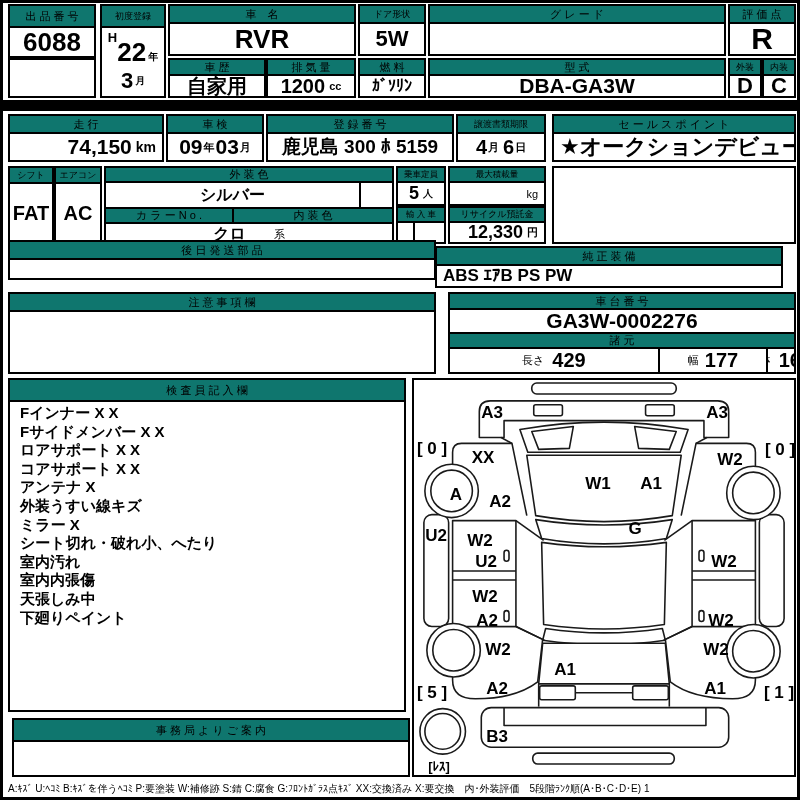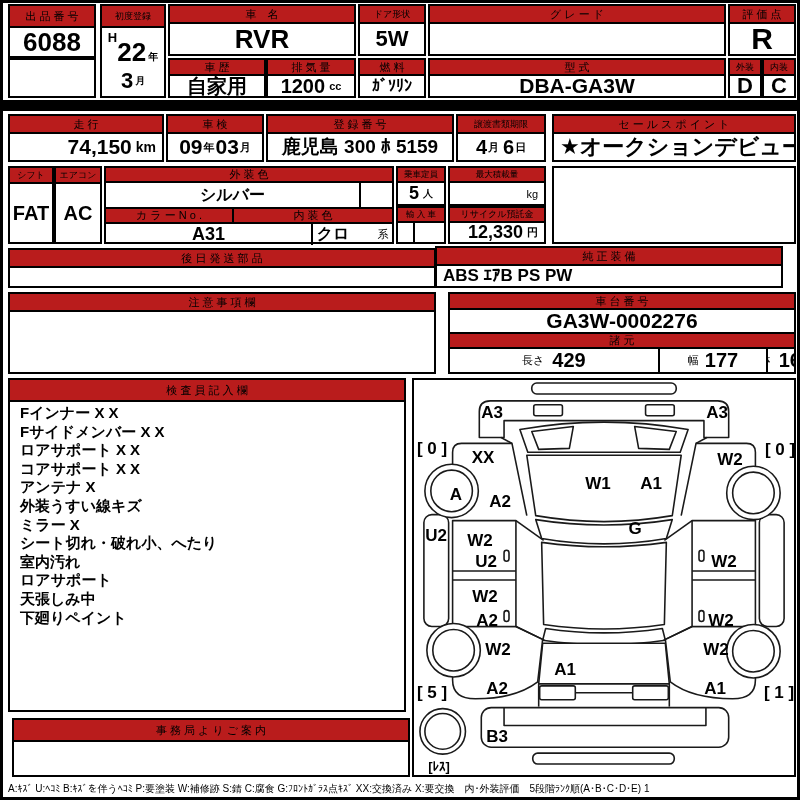--- a/index.html
+++ b/index.html
@@ -1,20 +1,20 @@
 <!DOCTYPE html>
 <html><head>
 <meta charset="utf-8">
 <style>
   html,body{margin:0;padding:0;background:#888;}
   #page{position:relative;width:800px;height:800px;background:#fff;overflow:hidden;
         font-family:"Liberation Sans","DejaVu Sans",sans-serif;color:#000;}
   .frame{position:absolute;inset:0;border:3px solid #000;pointer-events:none;z-index:50;}
   .cell{position:absolute;box-sizing:border-box;border:2px solid #000;background:#fff;display:flex;flex-direction:column;}
-  .hd{background:#b91c1c;border-bottom:2px solid #000;display:flex;align-items:center;justify-content:center;
+  .hd{background:#0f766e;border-bottom:2px solid #000;display:flex;align-items:center;justify-content:center;
       font-size:11px;line-height:1;white-space:nowrap;overflow:hidden;flex:0 0 auto;}
   .hd.sm{font-size:9px;}
   .v{display:flex;align-items:center;justify-content:center;font-weight:bold;flex:1 1 auto;white-space:nowrap;overflow:hidden;}
   .v .unit{font-weight:bold;margin-left:4px;}
   .left{justify-content:flex-start;padding-left:6px;}
   .right{justify-content:flex-end;padding-right:6px;align-items:center;}
   .sep{position:absolute;left:0;top:100px;width:800px;height:11px;background:#000;}
   .row{display:flex;flex:0 0 auto;}
   .bd-r{border-right:2px solid #000;box-sizing:border-box;}
   .bd-b{border-bottom:2px solid #000;box-sizing:border-box;}
@@ -166,21 +166,20 @@
       <div class="v bd-r" style="width:224px;font-size:16px">シルバー</div>
       <div class="v" style="flex:1"></div>
     </div>
     <div class="row bd-b" style="height:0"></div>
     <div class="row" style="height:13px">
       <div class="hd bd-r" style="width:128px;border-bottom:none;height:13px">カ ラ ー N o .</div>
       <div class="hd" style="flex:1;border-bottom:none;height:13px">内 装 色</div>
     </div>
     <div class="row bd-b" style="height:0"></div>
     <div class="row" style="flex:1">
-      <div class="v bd-r" style="width:128px;font-size:18px">A31</div>
       <div class="v" style="flex:1;font-size:16px">
         <span>クロ</span>
         <span class="unit" style="font-size:11px;margin-left:28px;font-weight:normal">系</span>
       </div>
     </div>
   </div>
 
   <div class="cell" style="left:396px;top:166px;width:50px;height:40px">
     <div class="hd" style="height:13px;font-size:8.5px">乗車定員</div>
     <div class="v" style="font-size:18px">
@@ -201,21 +200,21 @@
   </div>
   <div class="cell" style="left:448px;top:206px;width:98px;height:38px">
     <div class="hd" style="height:13px;font-size:9px">リサイクル預託金</div>
     <div class="v right" style="font-size:18px">
       <span>12,330</span>
       <span class="unit" style="font-size:11px">円</span>
     </div>
   </div>
   <div class="cell" style="left:552px;top:166px;width:244px;height:78px"></div>
 
-  <div class="cell" style="left:8px;top:248px;width:428px;height:40px">
+  <div class="cell" style="left:8px;top:240px;width:428px;height:40px">
     <div class="hd" style="height:16px">後 日 発 送 部 品</div>
     <div class="v left"></div>
   </div>
   <div class="cell" style="left:435px;top:246px;width:348px;height:42px">
     <div class="hd" style="height:16px">純 正 装 備</div>
     <div class="v left" style="font-size:17px">ABS ｴｱB PS PW</div>
   </div>
 
   <div class="cell" style="left:8px;top:292px;width:428px;height:82px">
     <div class="hd" style="height:16px">注 意 事 項 欄</div>
@@ -247,21 +246,21 @@
     <ul class="notes">
         <li>Fインナー X X</li>
         <li>Fサイドメンバー X X</li>
         <li>ロアサポート X X</li>
         <li>コアサポート X X</li>
         <li>アンテナ X</li>
         <li>外装うすい線キズ</li>
         <li>ミラー X</li>
         <li>シート切れ・破れ小、へたり</li>
         <li>室内汚れ</li>
-        <li>ロアサポート</li>
+        <li>室内内張傷</li>
         <li>天張しみ中</li>
         <li>下廻りペイント</li>
       </ul>
   </div>
 
   <div class="cell" style="left:12px;top:718px;width:398px;height:59px">
     <div class="hd" style="height:20px">事 務 局 よ り ご 案 内</div>
     <div class="v left"></div>
   </div>
 

